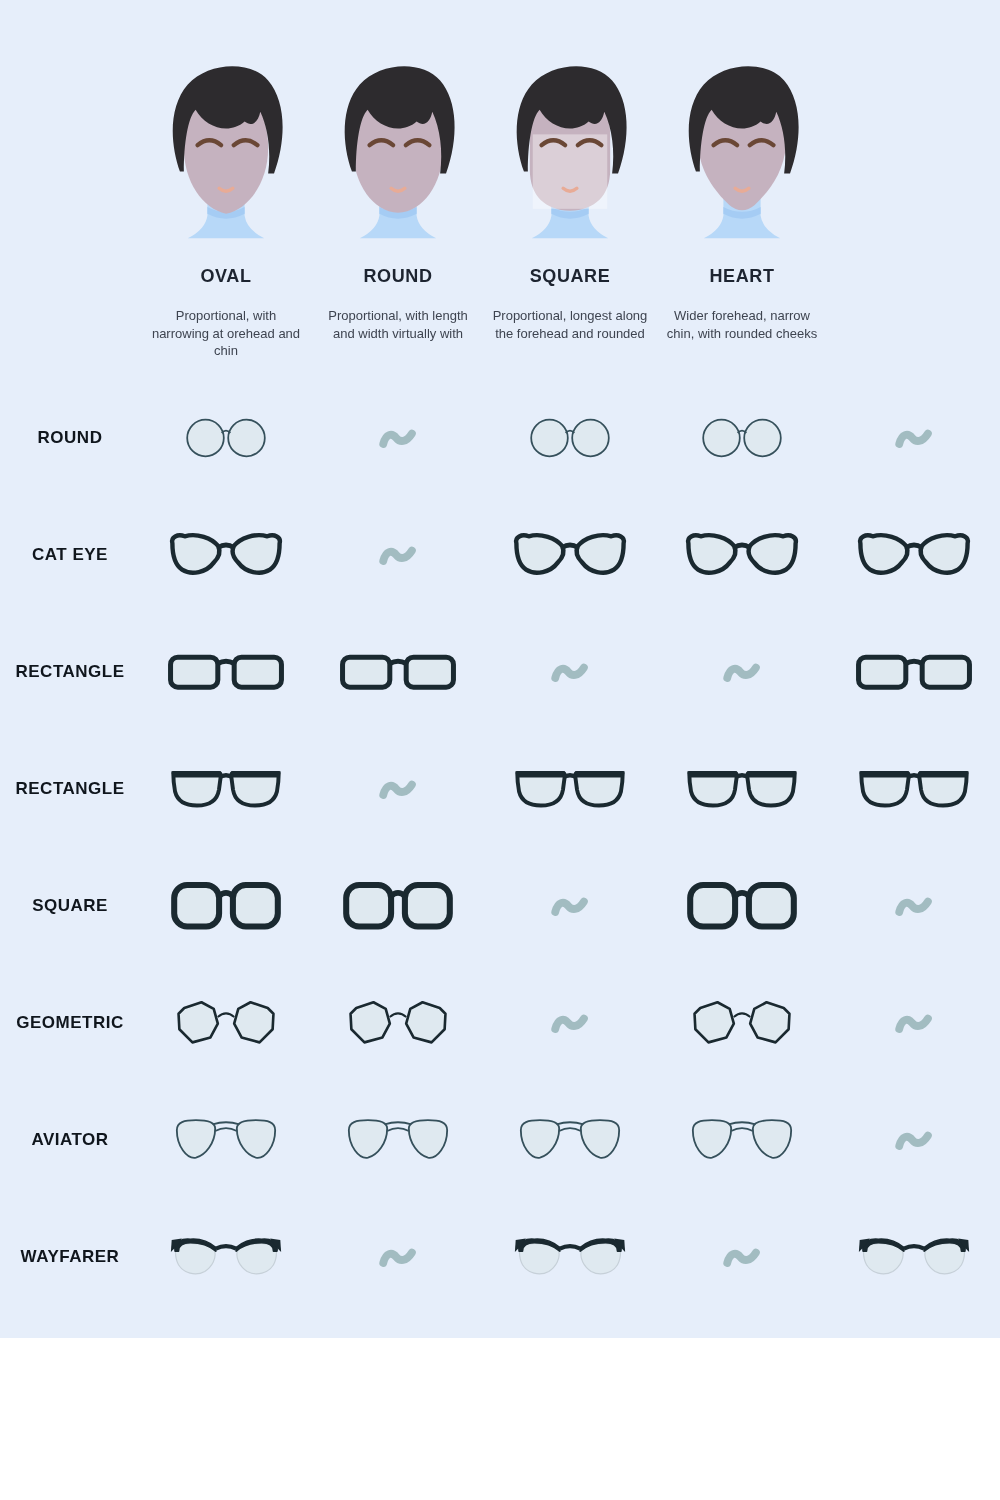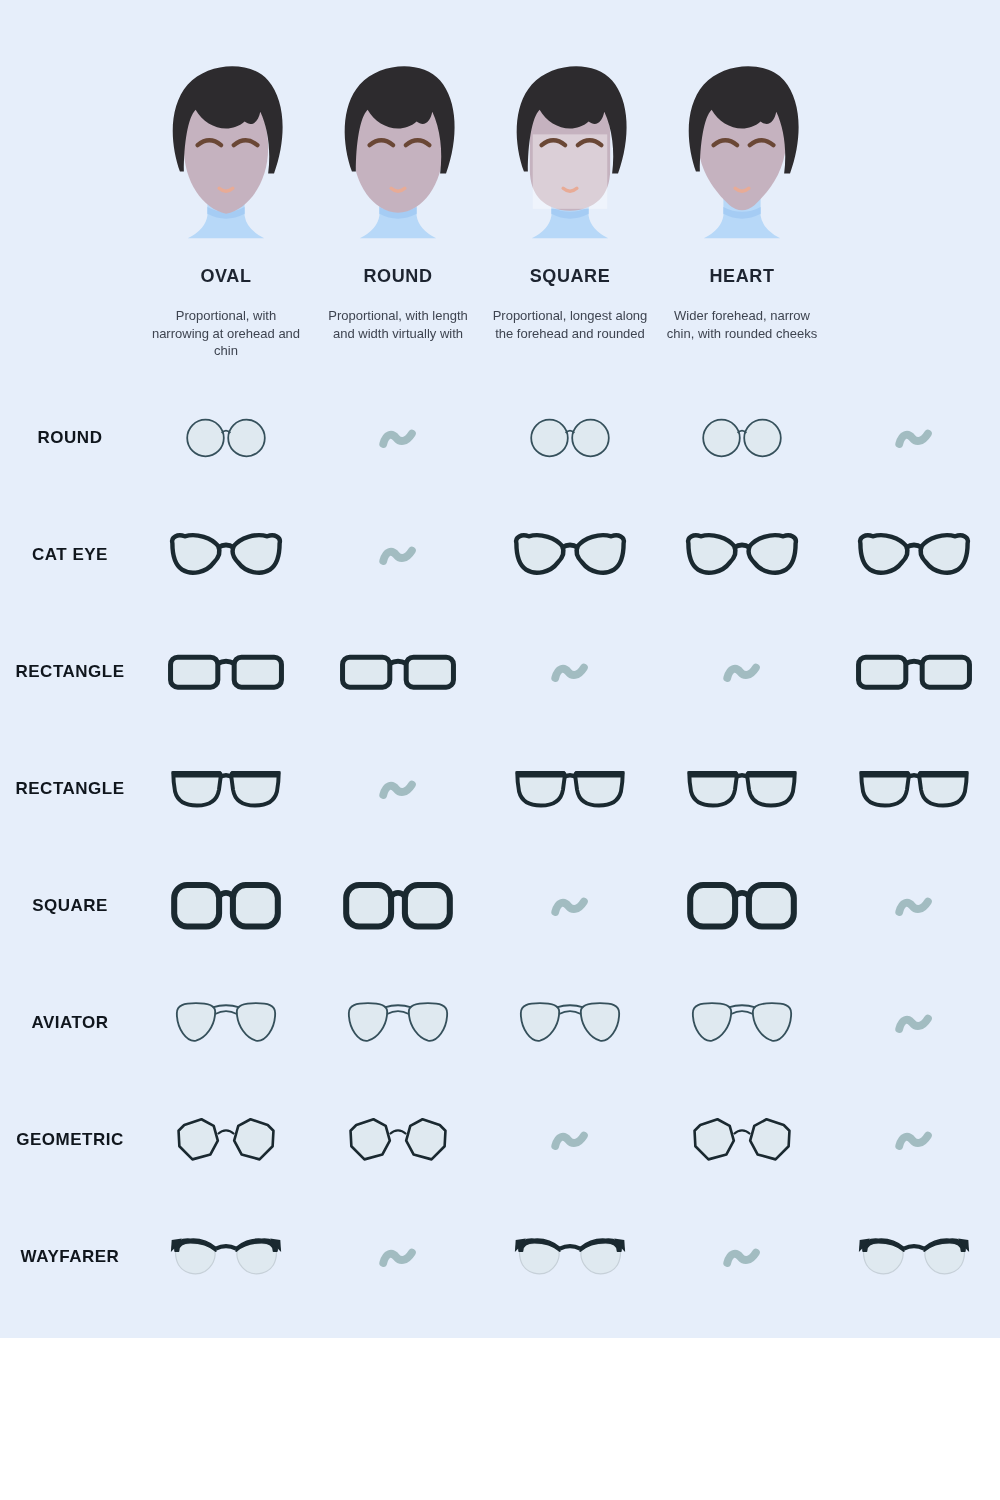--- a/index.html
+++ b/index.html
@@ -313,20 +313,60 @@
             <path d="M58 20 Q66 12 74 20" fill="none" stroke="#1a2930" stroke-width="6.5"></path>
           </svg>
         </div>
         <div class="cell">
           <svg class="tilde" viewBox="0 0 46 32" xmlns="http://www.w3.org/2000/svg">
             <path d="M6 23 C9 11 16 10 21 16 C25 21 32 22 39 11" fill="none" stroke="#a2bcc1" stroke-width="9" stroke-linecap="round"></path>
           </svg>
         </div>
       </div>
       <div class="row">
+        <div class="row-label">GEOMETRIC</div>
+        <div class="cell">
+          <svg class="g g-geometric" viewBox="0 0 132 58" xmlns="http://www.w3.org/2000/svg">
+            <g fill="#dfe9f0" stroke="#1a2930" stroke-width="3.2" stroke-linejoin="round">
+              <path d="M15 11 L36 4 L51 12 L56 30 L47 47 L25 53 L9 37 L8 18 Z"></path>
+              <path d="M15 11 L36 4 L51 12 L56 30 L47 47 L25 53 L9 37 L8 18 Z" transform="translate(132 0) scale(-1 1)"></path>
+            </g>
+            <path d="M56 22 Q66 13 76 22" fill="none" stroke="#1a2930" stroke-width="2.6"></path>
+          </svg>
+        </div>
+        <div class="cell">
+          <svg class="g g-geometric" viewBox="0 0 132 58" xmlns="http://www.w3.org/2000/svg">
+            <g fill="#dfe9f0" stroke="#1a2930" stroke-width="3.2" stroke-linejoin="round">
+              <path d="M15 11 L36 4 L51 12 L56 30 L47 47 L25 53 L9 37 L8 18 Z"></path>
+              <path d="M15 11 L36 4 L51 12 L56 30 L47 47 L25 53 L9 37 L8 18 Z" transform="translate(132 0) scale(-1 1)"></path>
+            </g>
+            <path d="M56 22 Q66 13 76 22" fill="none" stroke="#1a2930" stroke-width="2.6"></path>
+          </svg>
+        </div>
+        <div class="cell">
+          <svg class="tilde" viewBox="0 0 46 32" xmlns="http://www.w3.org/2000/svg">
+            <path d="M6 23 C9 11 16 10 21 16 C25 21 32 22 39 11" fill="none" stroke="#a2bcc1" stroke-width="9" stroke-linecap="round"></path>
+          </svg>
+        </div>
+        <div class="cell">
+          <svg class="g g-geometric" viewBox="0 0 132 58" xmlns="http://www.w3.org/2000/svg">
+            <g fill="#dfe9f0" stroke="#1a2930" stroke-width="3.2" stroke-linejoin="round">
+              <path d="M15 11 L36 4 L51 12 L56 30 L47 47 L25 53 L9 37 L8 18 Z"></path>
+              <path d="M15 11 L36 4 L51 12 L56 30 L47 47 L25 53 L9 37 L8 18 Z" transform="translate(132 0) scale(-1 1)"></path>
+            </g>
+            <path d="M56 22 Q66 13 76 22" fill="none" stroke="#1a2930" stroke-width="2.6"></path>
+          </svg>
+        </div>
+        <div class="cell">
+          <svg class="tilde" viewBox="0 0 46 32" xmlns="http://www.w3.org/2000/svg">
+            <path d="M6 23 C9 11 16 10 21 16 C25 21 32 22 39 11" fill="none" stroke="#a2bcc1" stroke-width="9" stroke-linecap="round"></path>
+          </svg>
+        </div>
+      </div>
+      <div class="row">
         <div class="row-label">AVIATOR</div>
         <div class="cell">
           <svg class="g g-aviator" viewBox="0 0 132 58" xmlns="http://www.w3.org/2000/svg">
             <g fill="#dfe9f0" stroke="#35505b" stroke-width="2.2">
               <path d="M7 17 C7 7 16 5 30 5 C46 5 53 8 53 15 C53 33 41 47 30 50 C19 52 7 36 7 17 Z"></path>
               <path d="M7 17 C7 7 16 5 30 5 C46 5 53 8 53 15 C53 33 41 47 30 50 C19 52 7 36 7 17 Z" transform="translate(132 0) scale(-1 1)"></path>
             </g>
             <path d="M50 10 Q66 5 82 10" fill="none" stroke="#35505b" stroke-width="2.2"></path>
             <path d="M53 18 Q66 11 79 18" fill="none" stroke="#35505b" stroke-width="2.2"></path>
           </svg>
@@ -361,60 +401,20 @@
             <path d="M53 18 Q66 11 79 18" fill="none" stroke="#35505b" stroke-width="2.2"></path>
           </svg>
         </div>
         <div class="cell">
           <svg class="tilde" viewBox="0 0 46 32" xmlns="http://www.w3.org/2000/svg">
             <path d="M6 23 C9 11 16 10 21 16 C25 21 32 22 39 11" fill="none" stroke="#a2bcc1" stroke-width="9" stroke-linecap="round"></path>
           </svg>
         </div>
       </div>
       <div class="row">
-        <div class="row-label">GEOMETRIC</div>
-        <div class="cell">
-          <svg class="g g-geometric" viewBox="0 0 132 58" xmlns="http://www.w3.org/2000/svg">
-            <g fill="#dfe9f0" stroke="#1a2930" stroke-width="3.2" stroke-linejoin="round">
-              <path d="M15 11 L36 4 L51 12 L56 30 L47 47 L25 53 L9 37 L8 18 Z"></path>
-              <path d="M15 11 L36 4 L51 12 L56 30 L47 47 L25 53 L9 37 L8 18 Z" transform="translate(132 0) scale(-1 1)"></path>
-            </g>
-            <path d="M56 22 Q66 13 76 22" fill="none" stroke="#1a2930" stroke-width="2.6"></path>
-          </svg>
-        </div>
-        <div class="cell">
-          <svg class="g g-geometric" viewBox="0 0 132 58" xmlns="http://www.w3.org/2000/svg">
-            <g fill="#dfe9f0" stroke="#1a2930" stroke-width="3.2" stroke-linejoin="round">
-              <path d="M15 11 L36 4 L51 12 L56 30 L47 47 L25 53 L9 37 L8 18 Z"></path>
-              <path d="M15 11 L36 4 L51 12 L56 30 L47 47 L25 53 L9 37 L8 18 Z" transform="translate(132 0) scale(-1 1)"></path>
-            </g>
-            <path d="M56 22 Q66 13 76 22" fill="none" stroke="#1a2930" stroke-width="2.6"></path>
-          </svg>
-        </div>
-        <div class="cell">
-          <svg class="tilde" viewBox="0 0 46 32" xmlns="http://www.w3.org/2000/svg">
-            <path d="M6 23 C9 11 16 10 21 16 C25 21 32 22 39 11" fill="none" stroke="#a2bcc1" stroke-width="9" stroke-linecap="round"></path>
-          </svg>
-        </div>
-        <div class="cell">
-          <svg class="g g-geometric" viewBox="0 0 132 58" xmlns="http://www.w3.org/2000/svg">
-            <g fill="#dfe9f0" stroke="#1a2930" stroke-width="3.2" stroke-linejoin="round">
-              <path d="M15 11 L36 4 L51 12 L56 30 L47 47 L25 53 L9 37 L8 18 Z"></path>
-              <path d="M15 11 L36 4 L51 12 L56 30 L47 47 L25 53 L9 37 L8 18 Z" transform="translate(132 0) scale(-1 1)"></path>
-            </g>
-            <path d="M56 22 Q66 13 76 22" fill="none" stroke="#1a2930" stroke-width="2.6"></path>
-          </svg>
-        </div>
-        <div class="cell">
-          <svg class="tilde" viewBox="0 0 46 32" xmlns="http://www.w3.org/2000/svg">
-            <path d="M6 23 C9 11 16 10 21 16 C25 21 32 22 39 11" fill="none" stroke="#a2bcc1" stroke-width="9" stroke-linecap="round"></path>
-          </svg>
-        </div>
-      </div>
-      <div class="row">
         <div class="row-label">WAYFARER</div>
         <div class="cell">
           <svg class="g g-browline" viewBox="0 0 132 52" xmlns="http://www.w3.org/2000/svg">
             <g>
               <path d="M7 13 C24 7 45 11 52 17 C56 27 49 38 41 43 C30 49 16 45 10 35 C6 28 6 20 7 13 Z" fill="#dfe9f0" stroke="#c6d0d8" stroke-width="1.4"></path>
               <path d="M6 19 C4 8 14 4 24 5 C37 4 48 9 54 15 L54 19 C46 12 34 9 24 9 C15 9 10 13 10 19 Z" fill="#1a2930" stroke="#1a2930" stroke-width="2" stroke-linejoin="round"></path>
               <path d="M1 20 L2 6 L14 4 L8 13 Z" fill="#1a2930"></path>
             </g>
             <g transform="translate(132 0) scale(-1 1)">
               <path d="M7 13 C24 7 45 11 52 17 C56 27 49 38 41 43 C30 49 16 45 10 35 C6 28 6 20 7 13 Z" fill="#dfe9f0" stroke="#c6d0d8" stroke-width="1.4"></path>

